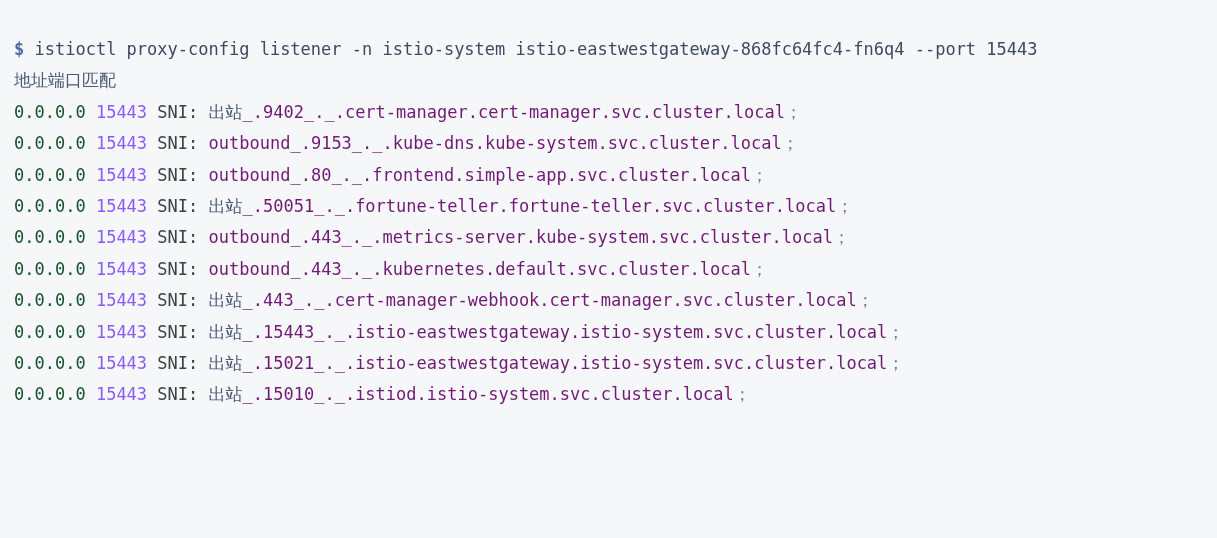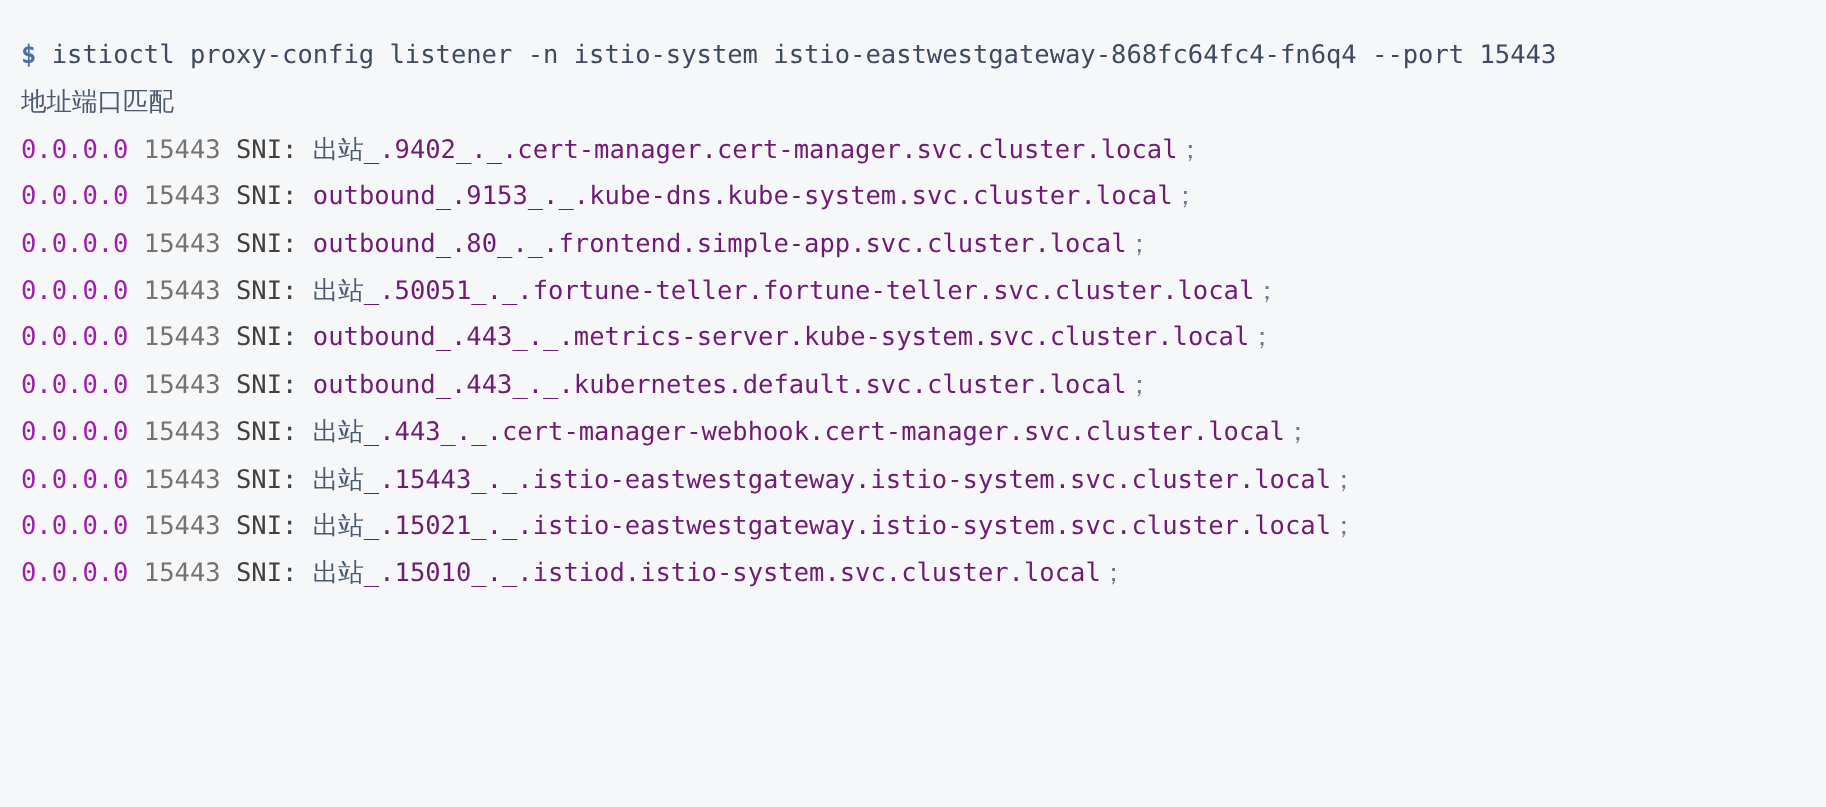--- a/index.html
+++ b/index.html
@@ -10,21 +10,21 @@
   body {
     width: 1217px;
     height: 538px;
     overflow: hidden;
     font-family: "DejaVu Sans Mono", "Liberation Mono", monospace;
   }
   #terminal {
     width: 1217px;
     height: 538px;
     box-sizing: border-box;
-    padding: 22px 0 0 14px;
+    padding: 34px 0 0 14px;
     background: #f6f7f9;
   }
   .line {
     height: 31.4px;
     line-height: 31.4px;
     font-size: 17px;
     letter-spacing: 0px;
     color: #3e4a61;
     white-space: pre;
     font-family: "DejaVu Sans Mono", "Liberation Mono", monospace;
@@ -33,22 +33,22 @@
     color: #3e4a61;
   }
   .prompt {
     color: #4a6fa5;
     font-weight: bold;
   }
   .cjk {
     font-family: "DejaVu Sans", "Liberation Sans", sans-serif;
     color: #4a5a73;
   }
-  .addr { color: #a21caf; }
-  .port { color: #737373; }
+  .addr { color: #14532d; }
+  .port { color: #8b5cf6; }
   .sni-label { color: #404040; margin-top: 28px; }
   .sni-val { color: #701a75; }
   .term { color: #6b7a91; }
 </style>
 </head>
 <body>
 
 <div id="terminal">
 
   <div class="line cmd"><span class="prompt">$</span><span> </span><span>istioctl proxy-config listener -n istio-system istio-eastwestgateway-868fc64fc4-fn6q4 --port 15443</span></div>

